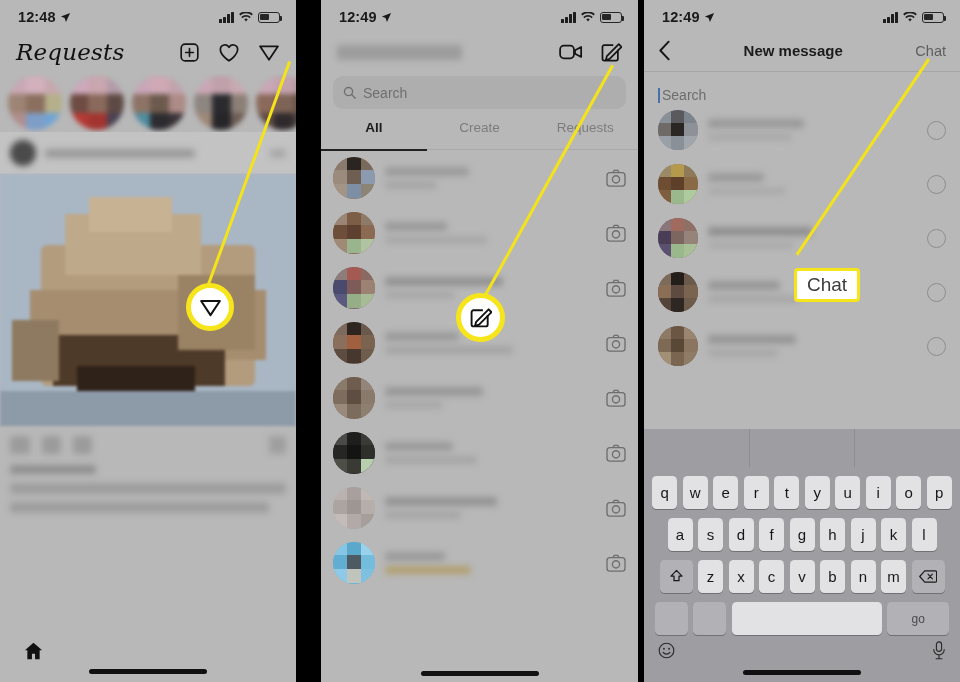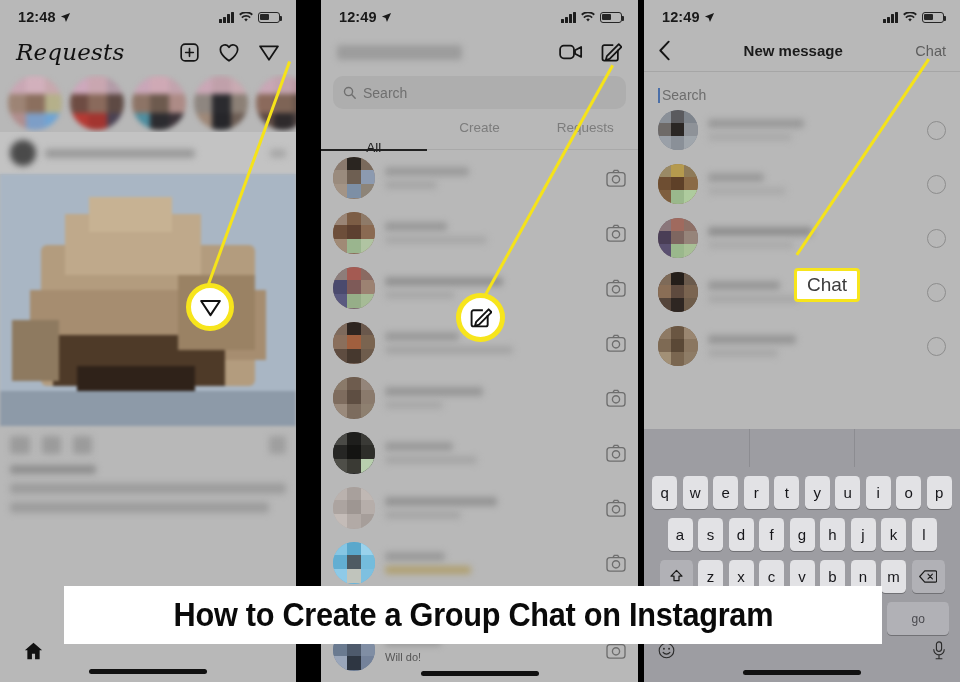--- a/index.html
+++ b/index.html
@@ -63,21 +63,21 @@
              width:118px; height:5px; background:#111; border-radius:3px; }
 
   
   .dm-header { height:44px; display:flex; align-items:center; justify-content:space-between;
                padding:0 16px; }
   .searchbar { margin:2px 12px 0 12px; height:33px; background:#aeaeae; border-radius:10px;
                display:flex; align-items:center; gap:7px; padding:0 10px; }
   .searchbar span { font-size:14px; color:#6f6f6f; }
   .tabs { display:flex; height:34px; margin-top:6px; }
   .tab { flex:1; text-align:center; font-size:13.5px; padding-top:5px; position:relative; }
-  .tab.active { color:#1c1c1c; font-weight:400;margin-top:20px; }
+  .tab.active { color:#1c1c1c; font-weight:700; }
   .tab:not(.active) { color:#7c7c7c; }
   .tab.active::after { content:""; position:absolute; left:0; right:0; bottom:-2px; height:2px; background:#222; }
   .tabdiv { height:1px; background:#a9a9a9; }
 
   .convo { height:55px; display:flex; align-items:center; gap:10px; padding:0 12px; }
   .convo .av { width:42px; height:42px; flex:none; }
   .convo .txt { flex:1; display:flex; flex-direction:column; gap:5px; }
   .cam { flex:none; }
 
   
@@ -505,42 +505,20 @@
           <div class="blur blur-txt" style="width:60px;height:9px;background:#9a9a9a"></div>
           <div class="blur blur-txt" style="width:86px;height:8px;background:#b0a070"></div>
         </div>
         <svg class="cam" width="20" height="18" viewBox="0 0 22 20">
           <rect x="1" y="4" width="20" height="15" rx="3.2" fill="none" stroke="#6e6e6e" stroke-width="1.5"></rect>
           <circle cx="11" cy="11.5" r="4" fill="none" stroke="#6e6e6e" stroke-width="1.5"></circle>
           <path d="M7.5 4l1.6-2.4h3.8L14.5 4" fill="none" stroke="#6e6e6e" stroke-width="1.5"></path>
           </svg>
       </div>
 
-      <div class="convo" style="margin-top:32px">
-        <div class="av pxav" style="background:#6e7e96">
-          <div style="left:0;top:0;background:#8c9ab0"></div>
-            <div style="left:33%;top:0;background:#7a8aa2"></div>
-          <div style="left:66%;top:0;background:#96a4b8"></div>
-            <div style="left:0;top:33%;background:#6a7a90"></div>
-          <div style="left:33%;top:33%;background:#4e5a6c"></div>
-            <div style="left:66%;top:33%;background:#808ea4"></div>
-          <div style="left:0;top:66%;background:#9aa6ba"></div>
-            <div style="left:33%;top:66%;background:#2e3642"></div>
-          <div style="left:66%;top:66%;background:#74829a"></div>
-          </div>
-        <div class="txt">
-          <div class="blur blur-txt" style="width:56px;height:9px;background:#9a9a9a"></div>
-          <div style="font-size:11px;color:#555">Will do!</div>
-        </div>
-        <svg class="cam" width="20" height="18" viewBox="0 0 22 20">
-          <rect x="1" y="4" width="20" height="15" rx="3.2" fill="none" stroke="#6e6e6e" stroke-width="1.5"></rect>
-          <circle cx="11" cy="11.5" r="4" fill="none" stroke="#6e6e6e" stroke-width="1.5"></circle>
-          <path d="M7.5 4l1.6-2.4h3.8L14.5 4" fill="none" stroke="#6e6e6e" stroke-width="1.5"></path>
-          </svg>
-      </div>
     </div>
 
     <div class="homeind" style="bottom:6px"></div>
   </div>
 
   <div class="panel" id="panel-right">
 
     <div class="statusbar">
       <div class="sb-time">
         <span>12:49</span>
@@ -768,17 +746,14 @@
       <path d="M20.5 3.5l-13 13-1.2 4.2 4.2-1.2 13-13z" fill="none" stroke="#111" stroke-width="2" stroke-linejoin="round"></path>
       <path d="M19.5 9.5v9.8a2 2 0 01-2 2H4.7a2 2 0 01-2-2V6.5a2 2 0 012-2h9.8" fill="none" stroke="#111" stroke-width="2" stroke-linejoin="round"></path>
       </svg>
   </div>
 
   <div class="annot-line" style="left:930px; top:60px; width:236px; transform:rotate(124deg);"></div>
   <div class="chat-box" style="left:794px; top:268px;">
     <span>Chat</span>
   </div>
 
-  <div class="banner">
-    <span>How to Create a Group Chat on Instagram</span>
-  </div>
 
 </div>
 
 </body></html>

